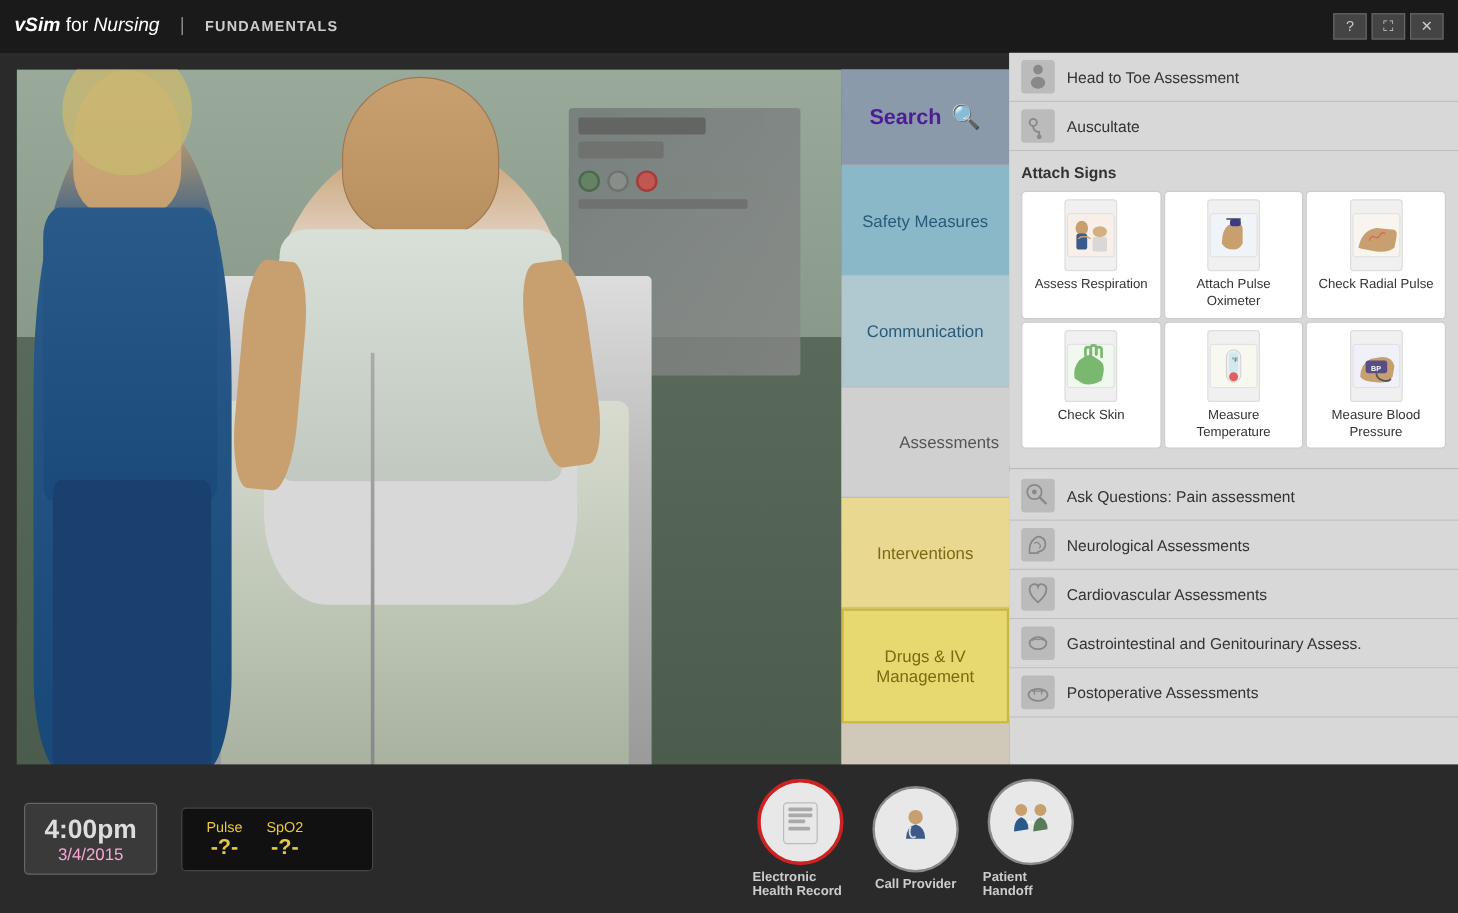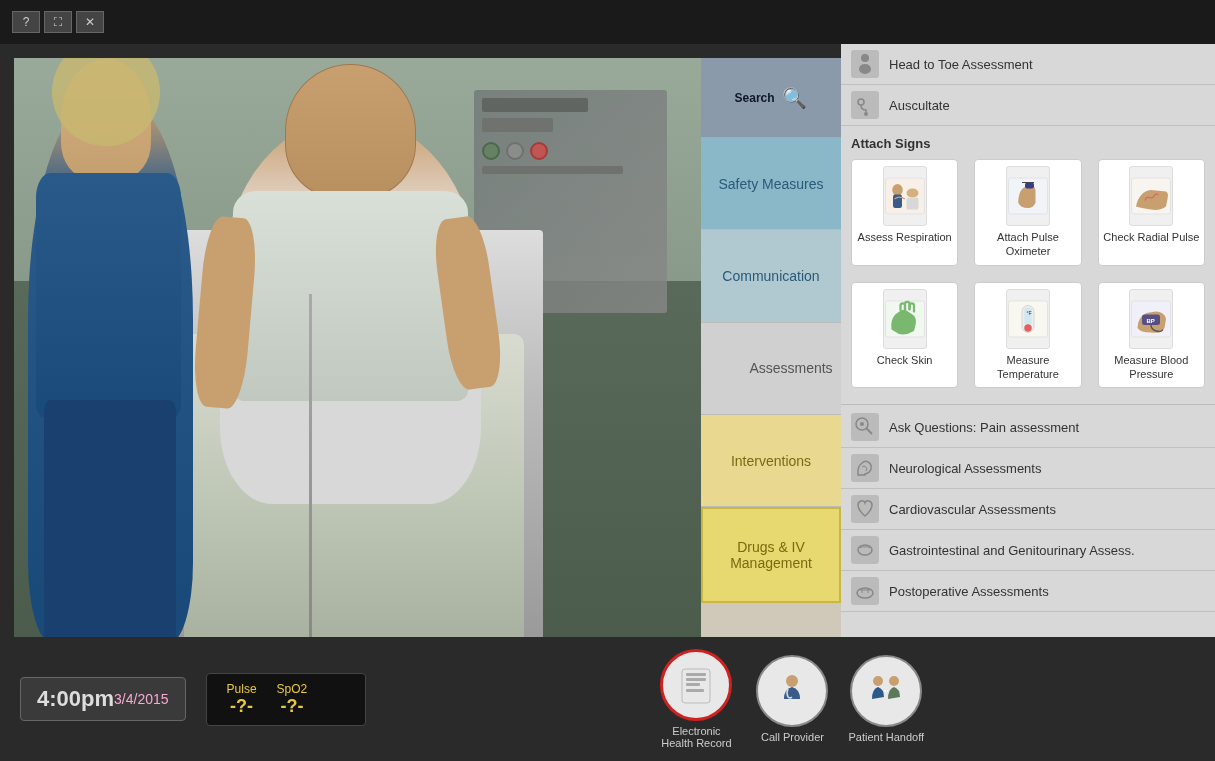--- a/index.html
+++ b/index.html
@@ -61,21 +61,21 @@
       display: flex; flex-direction: column;
       background: #d0d0d0;
     }
 
     .menu-search {
       height: 80px; background: #8a9aaa;
       display: flex; flex-direction: column;
       align-items: center; justify-content: center;
       cursor: pointer; border-bottom: 1px solid #aaa;
     }
-    .menu-search-text { color: #0f172a; font-size: 12px; font-weight: bold; }
+    .menu-search-text { color: #4c1d95; font-size: 18px; font-weight: bold; }
     .search-icon { color: #fff; font-size: 20px; }
 
     .menu-item {
       flex: 1; display: flex; align-items: center; justify-content: center;
       text-align: center; cursor: pointer;
       border-bottom: 1px solid #bbb;
       font-size: 14px; font-weight: 500; padding: 4px;
       color: #555;
     }
     .menu-item.safety { background: #8ab8c8; color: #2a5a7a; }
@@ -102,21 +102,21 @@
       display: flex; align-items: center; justify-content: center;
       font-size: 14px; flex-shrink: 0;
     }
     .action-row-label { font-size: 13px; color: #333; font-weight: 500; }
 
     
     .vital-signs-section { padding: 6px 10px; background: #d8d8d8; }
     .vital-signs-title { font-size: 13px; font-weight: 700; color: #333; padding: 4px 0 8px 0; }
     .vital-grid {
       display: grid; grid-template-columns: repeat(3, 1fr);
-      gap: 16px; padding-bottom: 8px;
+      gap: 2px; padding-bottom: 8px;
     }
     .vital-card {
       background: #fff; border: 1px solid #ccc; border-radius: 4px;
       display: flex; flex-direction: column; align-items: center;
       padding: 6px 4px; cursor: pointer;
     }
     .vital-card-img {
       width: 44px; height: 60px; background: #f0f0f0;
       border: 1px solid #ddd; border-radius: 3px;
       display: flex; align-items: center; justify-content: center;
@@ -128,21 +128,21 @@
 
     
     #bottom-bar {
       width: 1215px; height: 124px; background: #2a2a2a;
       display: flex; align-items: center; padding: 0 20px; gap: 20px;
       position: absolute; bottom: 0; left: 0;
     }
     #time-display {
       background: #3a3a3a; border: 1px solid #666; border-radius: 4px;
       padding: 8px 16px; color: #ccc; min-width: 110px;
-      display: flex; align-items: center;
+      display: flex; flex-direction: column; align-items: center;
     }
     #time-value { font-size: 22px; font-weight: 700; color: #ddd; }
     #date-value { font-size: 14px; color: #f9a8d4; }
 
     #vitals-display {
       background: #111; border: 1px solid #444; border-radius: 4px;
       padding: 8px 20px; color: #e8c840; min-width: 160px;
       display: flex; gap: 20px; 
     }
     .vital-item { display: flex; flex-direction: column; align-items: center; }
@@ -155,31 +155,36 @@
     }
     .toolbar-icon-circle {
       width: 72px; height: 72px; border-radius: 50%;
       background: #e8e8e8; border: 2px solid #888;
       display: flex; align-items: center; justify-content: center;
       font-size: 28px;
     }
     .toolbar-icon-circle.ehr {
       border: 3px solid #cc2222; background: #e8e8e8;
     }
-    .toolbar-icon-label { font-size: 11px; color: #ccc; text-align: center; max-width: 80px; }
+    .toolbar-icon-label { font-size: 11px; color: #ccc; text-align: left; max-width: 80px; font-weight: bold; }
 
     
     #action-panel::-webkit-scrollbar { width: 8px; }
     #action-panel::-webkit-scrollbar-track { background: #c0c0c0; }
     #action-panel::-webkit-scrollbar-thumb { background: #888; border-radius: 4px; }
   </style>
 </head>
 <body>
 
 <div id="titlebar">
+  <div id="titlebar-left">
+    <span id="app-title">
+      <em>vSim</em><span> for </span><span style="font-style:italic;">Nursing</span><span class="pipe"> &nbsp;|&nbsp; </span><span class="fund">FUNDAMENTALS</span>
+    </span>
+  </div>
   <div id="titlebar-right">
     <button class="titlebar-btn">?</button>
     <button class="titlebar-btn">⛶</button>
     <button class="titlebar-btn">✕</button>
   </div>
 </div>
 
 <div id="main" style="position:relative;">
 
   <div id="sim-view">

